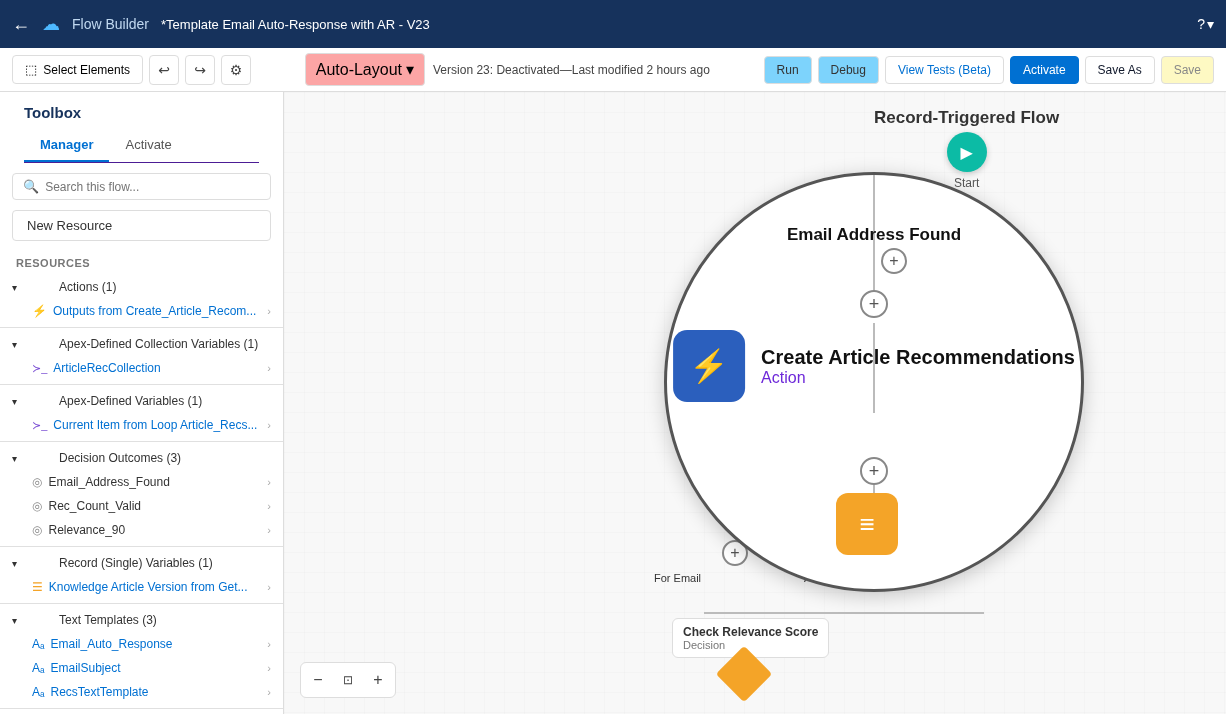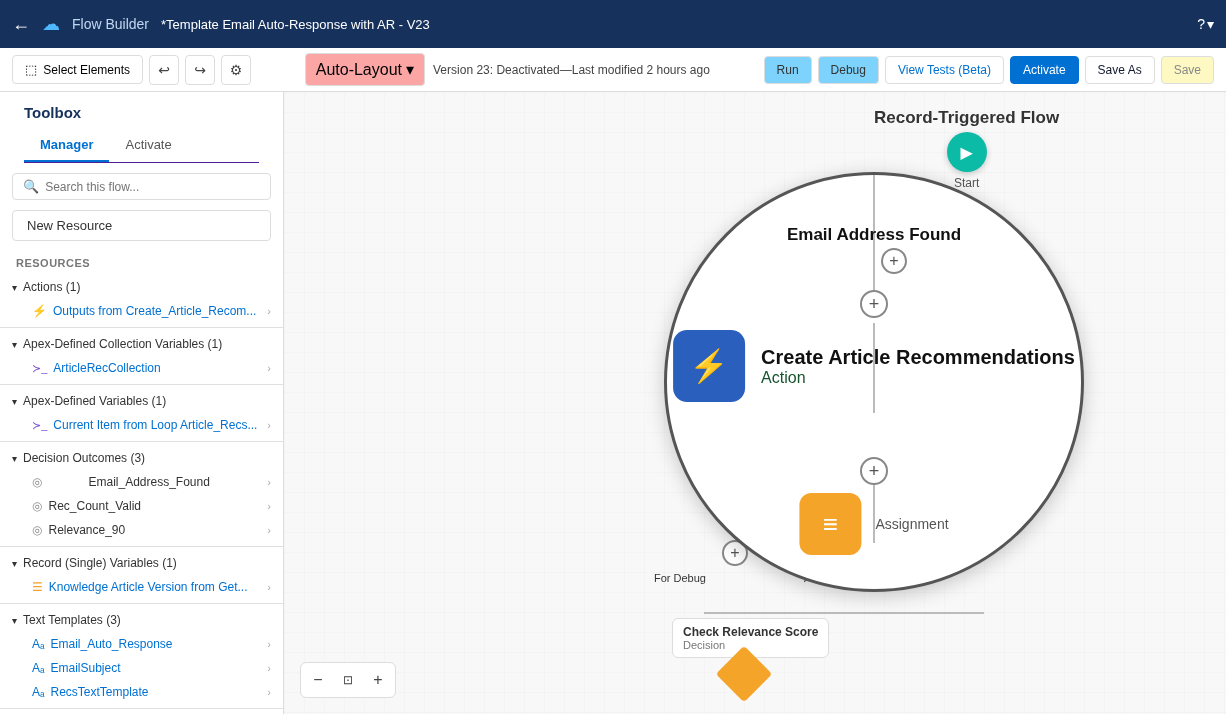--- a/index.html
+++ b/index.html
@@ -86,21 +86,21 @@
     }
     .resources-label { padding: 6px 16px; font-size: 11px; font-weight: 700; color: #777; letter-spacing: 0.5px; }
     .sidebar-content { overflow-y: auto; flex: 1; }
 
     
     .resource-group { }
     .resource-group-header {
       display: flex; align-items: center; padding: 5px 12px; gap: 6px; cursor: pointer;
       font-size: 12px; color: #333;
     }
-    .group-label { flex: 1; }
+    .group-label { flex: 1; margin-left: 36px; }
     .resource-item {
       display: flex; align-items: center; padding: 5px 12px 5px 32px; cursor: pointer; gap: 6px;
       font-size: 12px;
     }
     .resource-item-icon { font-size: 12px; color: #f4a428; }
     .resource-item-icon.purple { color: #7b4fd4; }
     .resource-item-label { flex: 1; color: #0070d2; font-size: 12px; }
     .resource-item-arrow { color: #aaa; font-size: 11px; }
 
     
@@ -262,21 +262,21 @@
       </div>
       <hr class="section-sep">
 
       <div class="resource-group">
         <div class="resource-group-header">
           <span style="font-size:10px;">▾</span>
           <span class="group-label">Decision Outcomes (3)</span>
         </div>
         <div class="resource-item">
           <span style="color:#888; font-size:12px;">◎</span>
-          <span class="resource-item-label" style="color:#333;margin-left:40px;">Email_Address_Found</span>
+          <span class="resource-item-label" style="color:#333;">Email_Address_Found</span>
           <span class="resource-item-arrow">›</span>
         </div>
         <div class="resource-item">
           <span style="color:#888; font-size:12px;">◎</span>
           <span class="resource-item-label" style="color:#333;">Rec_Count_Valid</span>
           <span class="resource-item-arrow">›</span>
         </div>
         <div class="resource-item">
           <span style="color:#888; font-size:12px;">◎</span>
           <span class="resource-item-label" style="color:#333;">Relevance_90</span>
@@ -371,21 +371,21 @@
     <div style="position:absolute; top:335px; left:623px; display:flex; flex-direction:column; align-items:center; gap:4px;">
       <div style="width:38px;height:38px;border-radius:50%;background:#d9534f;display:flex;align-items:center;justify-content:center;color:white;font-size:16px;border:3px solid #c9302c;">■</div>
       <div style="font-size:12px;color:#333;font-weight:500;">End</div>
     </div>
 
     <div style="position:absolute; bottom:100px; left:420px; display:flex; gap:4px; align-items:center;">
 
       <div style="width:280px; height:2px; background:#bbb; position:absolute; bottom:0; left:0;"></div>
     </div>
 
-    <div style="position:absolute; bottom:130px; left:370px; font-size:11px; color:#333; font-weight:500;">For Debug</div>
+    <div style="position:absolute; bottom:130px; left:370px; font-size:11px; color:#333; font-weight:500;">For Email</div>
 
     <div style="position:absolute; bottom:130px; left:520px; font-size:11px; color:#333; font-weight:500;">After Last</div>
 
     <div style="position:absolute; bottom:148px; left:438px; width:26px; height:26px; border-radius:50%; border:2px solid #888; background:white; display:flex; align-items:center; justify-content:center; font-size:16px; color:#555; cursor:pointer;">+</div>
 
     <div style="position:absolute; bottom:56px; left:388px; background:white; border:1px solid #ddd; border-radius:6px; padding:6px 10px;">
       <div style="font-size:12px; font-weight:600; color:#333;">Check Relevance Score</div>
       <div style="font-size:11px; color:#777;">Decision</div>
     </div>
 
@@ -399,30 +399,29 @@
         <div style="position:absolute; top:288px; left:50%; width:2px; height:80px; background:#bbb; transform:translateX(-50%);"></div>
 
         <div style="position:absolute; top:50px; left:50%; transform:translateX(-50%); font-size:17px; font-weight:700; color:#111; white-space:nowrap;">Email Address Found</div>
 
         <div style="position:absolute; top:115px; left:50%; transform:translateX(-50%); width:28px; height:28px; border-radius:50%; border:2px solid #888; background:white; display:flex; align-items:center; justify-content:center; font-size:18px; color:#555; cursor:pointer;">+</div>
 
         <div style="position:absolute; top:155px; left:50%; transform:translateX(-50%); display:flex; align-items:center; gap:16px; white-space:nowrap;">
           <div style="width:72px; height:72px; background:#2b5fbd; border-radius:14px; display:flex; align-items:center; justify-content:center; color:white; font-size:32px; flex-shrink:0;">⚡</div>
           <div>
             <div style="font-size:20px; font-weight:700; color:#111; line-height:1.2;">Create Article Recommendations</div>
-            <div style="font-size:16px; color:#14532d;">Action</div>
+            <div style="font-size:16px; color:#6d28d9;">Action</div>
           </div>
         </div>
 
         <div style="position:absolute; top:282px; left:50%; transform:translateX(-50%); width:28px; height:28px; border-radius:50%; border:2px solid #888; background:white; display:flex; align-items:center; justify-content:center; font-size:18px; color:#555; cursor:pointer;">+</div>
 
         <div style="position:absolute; top:318px; left:50%; transform:translateX(-50%); display:flex; align-items:center; gap:14px; white-space:nowrap;">
           <div style="width:62px; height:62px; background:#f4a428; border-radius:12px; display:flex; align-items:center; justify-content:center; color:white; font-size:26px; flex-shrink:0;">≡</div>
           <div>
-            <div style="font-size:14px; color:#555;">Assignment</div>
           </div>
         </div>
 
       </div>
     </div>
 
     <div class="zoom-controls">
       <button class="zoom-btn">
         <span>−</span>
       </button>

